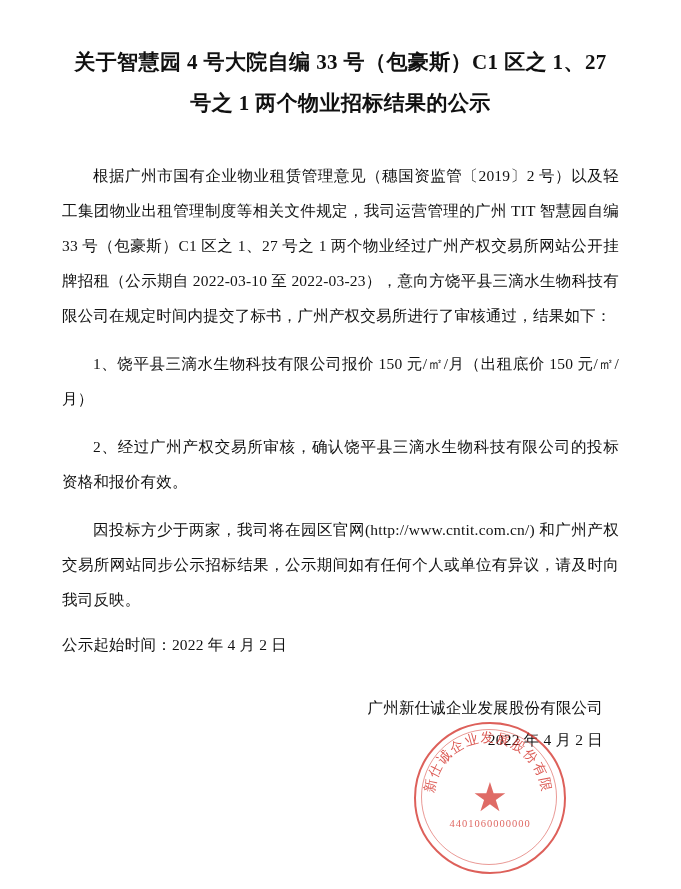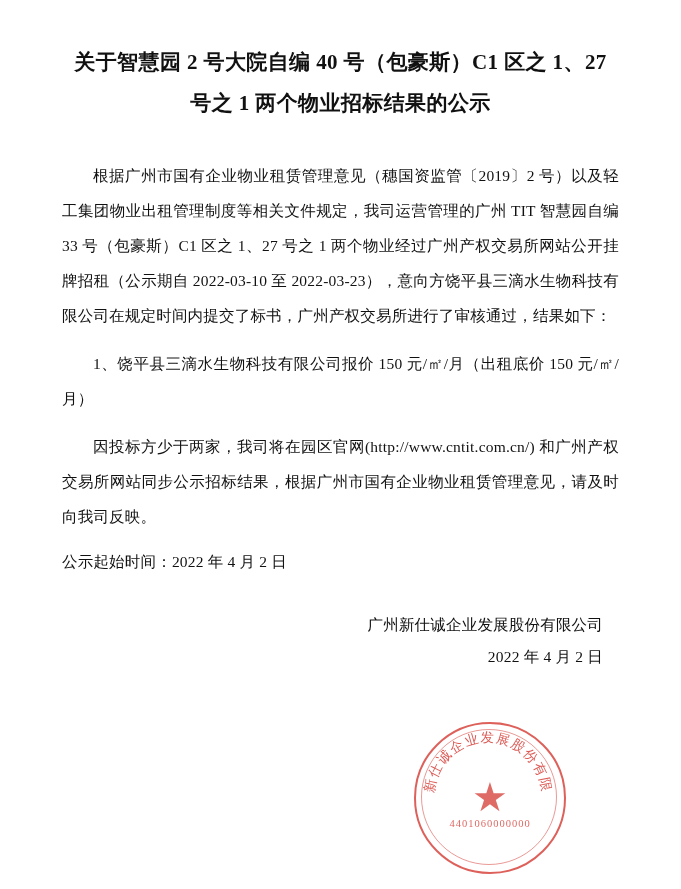--- a/index.html
+++ b/index.html
@@ -126,28 +126,29 @@
     font-family: "Liberation Serif", "DejaVu Serif", serif;
     letter-spacing: 1.4px;
   }
 </style>
 </head>
 <body>
 
 <div class="page">
 
   <div class="doc-title">
-    <span class="title-line">关于智慧园 2 号大院自编 40 号（包豪斯）C1 区之 1、27</span>
+    <span class="title-line">关于智慧园 4 号大院自编 33 号（包豪斯）C1 区之 1、27</span>
     <span class="title-line">号之 1 两个物业招标结果的公示</span>
   </div>
 
   <div class="body-block">
     <p class="para indent">根据广州市国有企业物业租赁管理意见（穗国资监管〔2019〕2 号）以及轻工集团物业出租管理制度等相关文件规定，我司运营管理的广州 TIT 智慧园自编 33 号（包豪斯）C1 区之 1、27 号之 1 两个物业经过广州产权交易所网站公开挂牌招租（公示期自 2022-03-10 至 2022-03-23），意向方饶平县三滴水生物科技有限公司在规定时间内提交了标书，广州产权交易所进行了审核通过，结果如下：</p>
     <p class="para indent gap">1、饶平县三滴水生物科技有限公司报价 150 元/㎡/月（出租底价 150 元/㎡/月）</p>
-    <p class="para indent gap">因投标方少于两家，我司将在园区官网(http://www.cntit.com.cn/) 和广州产权交易所网站同步公示招标结果，根据广州市国有企业物业租赁管理意见，请及时向我司反映。</p>
+    <p class="para indent gap">2、经过广州产权交易所审核，确认饶平县三滴水生物科技有限公司的投标资格和报价有效。</p>
+    <p class="para indent gap">因投标方少于两家，我司将在园区官网(http://www.cntit.com.cn/) 和广州产权交易所网站同步公示招标结果，公示期间如有任何个人或单位有异议，请及时向我司反映。</p>
     <p class="para tight">公示起始时间：2022 年 4 月 2 日</p>
   </div>
 
   <div class="signature">
     <p>广州新仕诚企业发展股份有限公司</p>
     <p>2022 年 4 月 2 日</p>
   </div>
 
   <div class="seal">
     <div class="ring"></div>

